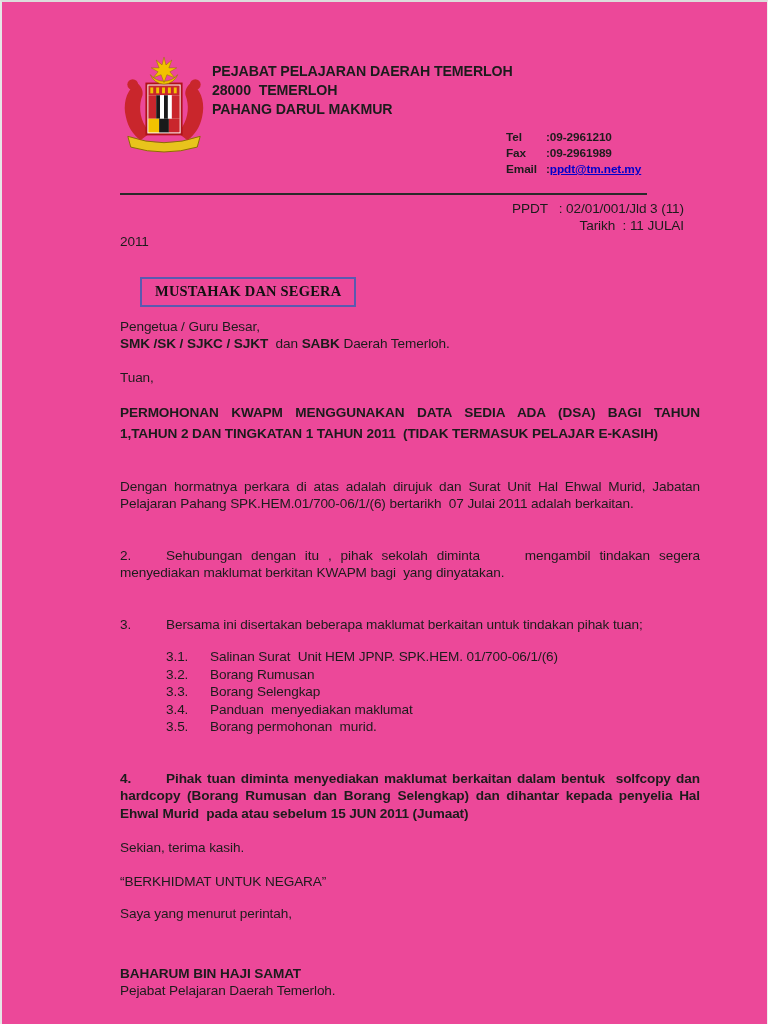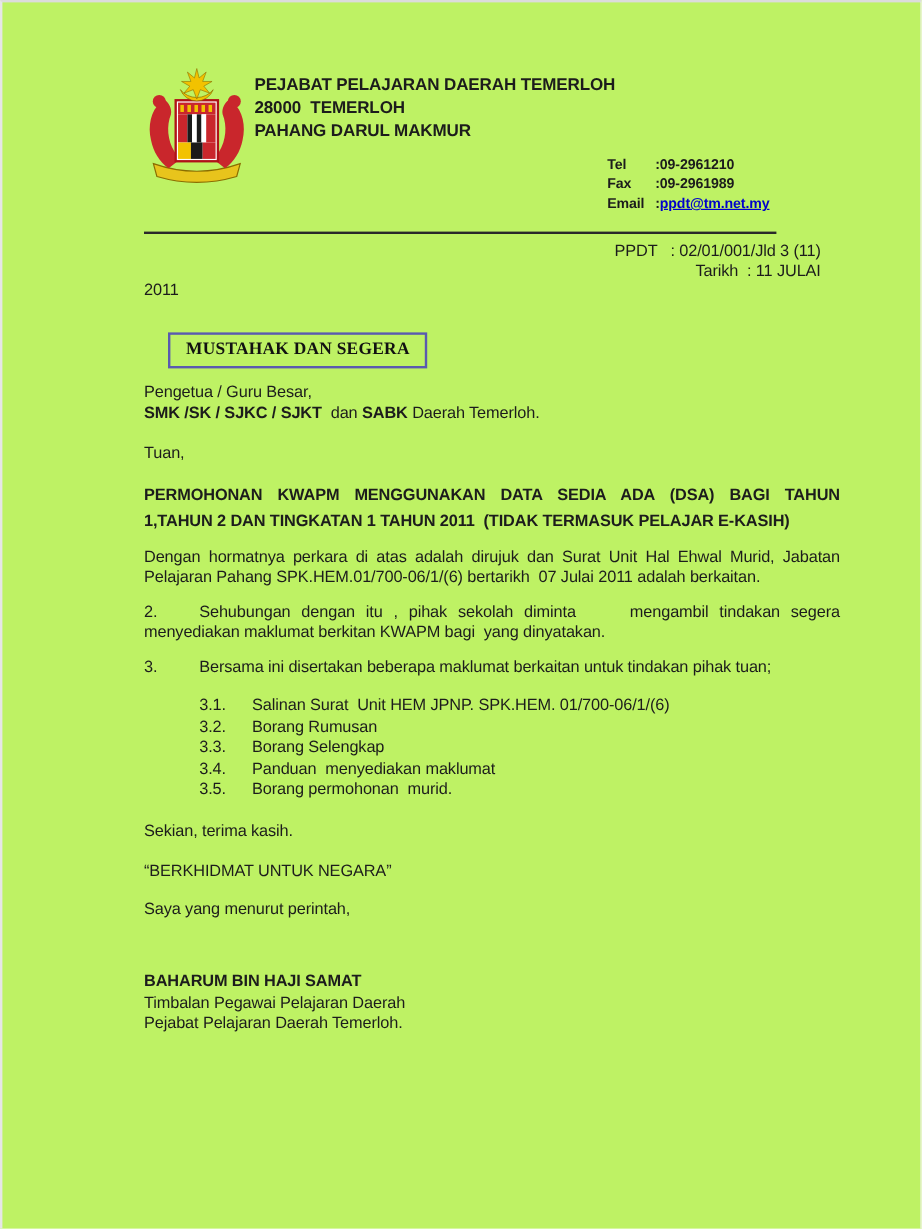--- a/index.html
+++ b/index.html
@@ -1,18 +1,18 @@
 <!DOCTYPE html>
 <html><head>
 <meta charset="utf-8">
 <style>
   * { margin:0; padding:0; box-sizing:border-box; }
   html,body { background:#ffffff; }
   .page {
-    width:768px; height:1024px; background:#bef264; overflow:hidden;
+    width:768px; height:1024px; background:#ec4899; overflow:hidden;
     border-top:2px solid #dcdcdc; border-left:2px solid #e6e6e6; border-right:1px solid #eee;
     font-family:"Liberation Sans","DejaVu Sans",sans-serif;
     font-size:13.6px; color:#1c1c1c; letter-spacing:-0.1px;
   }
   .content { padding:50px 70px 0 118px; width:768px; }
   .pre { white-space:pre-wrap; }
   .b { font-weight:bold; }
 
   
   .letterhead { display:flex; align-items:flex-start; }
@@ -36,21 +36,21 @@
     display:inline-block; margin-top:26px; padding:4px 13px 5px 13px;
     border:2px solid #5a5ab0;
     font-family:"Liberation Serif","DejaVu Serif",serif;
     font-weight:bold; font-size:14.5px; letter-spacing:0.2px; color:#111;margin-left:20px;
   }
 
   .addressee { margin-top:11px; line-height:17.5px; }
   .salutation { margin-top:17px; }
   .subject { margin-top:17px; font-weight:bold; text-align:justify; line-height:21px; }
 
-  .para { margin-top:11px; text-align:justify; line-height:17.5px; }
+  .para { margin-top:34px; text-align:justify; line-height:17.5px; }
   .para .num { display:inline-block; width:46px; }
 
   .list { margin:15px 0 0 46px; line-height:17.5px; }
   .list-row { display:flex; }
   .li-num { width:44px; flex:0 0 44px; }
 
   .closing { margin-top:17px; line-height:17.5px; }
   .motto { margin-top:17px; }
   .order { margin-top:17px; }
 
@@ -163,26 +163,26 @@
       <div class="list-row">
           <span class="li-num">3.4.</span>
           <span class="pre">Panduan  menyediakan maklumat</span>
         </div>
       <div class="list-row">
           <span class="li-num">3.5.</span>
           <span class="pre">Borang permohonan  murid.</span>
         </div>
     </div>
 
+    <p class="para b"><span class="num">4.</span><span class="pre">Pihak tuan diminta menyediakan maklumat berkaitan dalam bentuk  solfcopy dan hardcopy (Borang Rumusan dan Borang Selengkap) dan dihantar kepada penyelia Hal Ehwal Murid  pada atau sebelum 15 JUN 2011 (Jumaat)</span></p>
 
 
     <div class="closing">Sekian, terima kasih.</div>
     <div class="motto">“BERKHIDMAT UNTUK NEGARA”</div>
     <div class="order">Saya yang menurut perintah,</div>
 
     <div class="sig">
       <div class="sig-name">BAHARUM BIN HAJI SAMAT</div>
-      <div>Timbalan Pegawai Pelajaran Daerah</div>
       <div>Pejabat Pelajaran Daerah Temerloh.</div>
     </div>
 
   </div>
 </div>
 
 </body></html>

